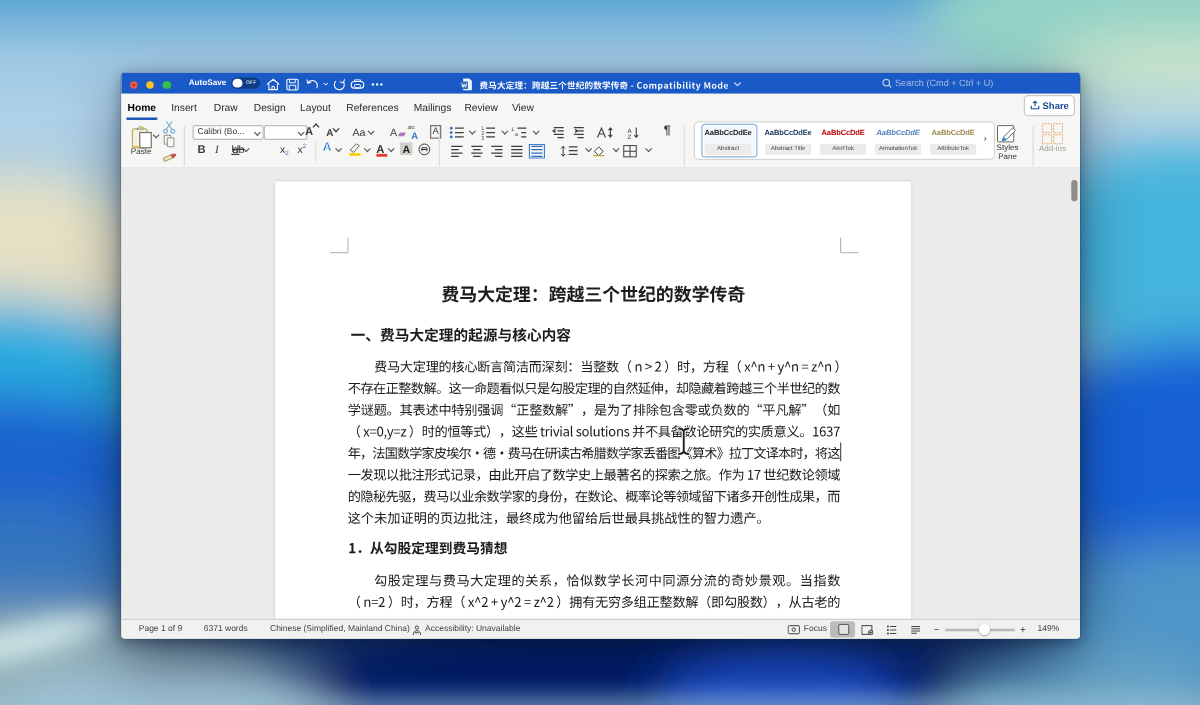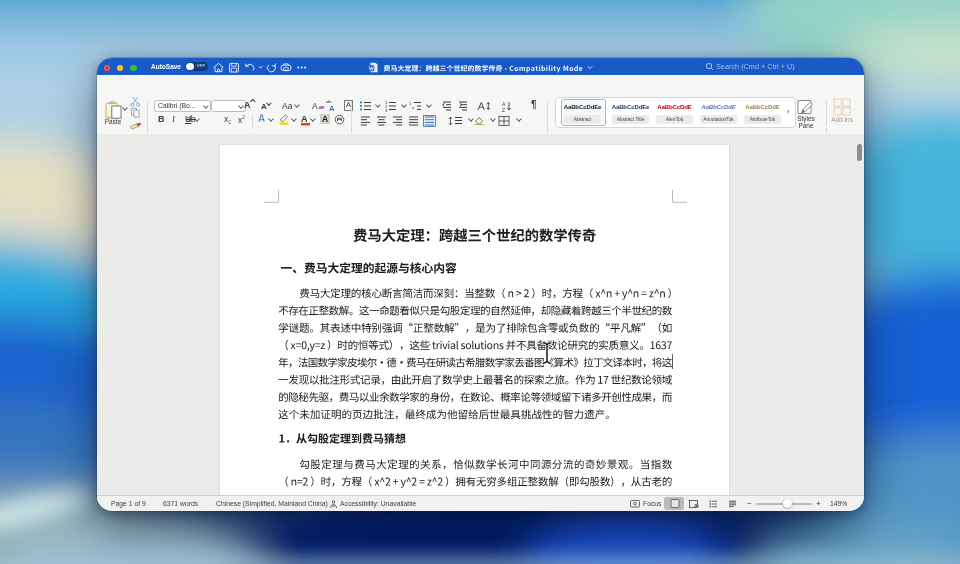--- a/index.html
+++ b/index.html
@@ -1,18 +1,18 @@
 <!DOCTYPE html>
 <html><head><meta charset="utf-8">
 <style>
 html,body{margin:0;padding:0}
 body{width:960px;height:564px;overflow:hidden;position:relative;font-family:"Liberation Sans",sans-serif;-webkit-font-smoothing:antialiased}
 .abs{position:absolute}
 #wall{position:absolute;left:0;top:0}
-#win{position:absolute;left:97px;top:58px;width:767px;height:453px;border-radius:15px;background:#f6f6f4;box-shadow:0 0 0 0.5px rgba(30,50,80,.4),0 18px 45px rgba(5,15,40,.5),0 3px 12px rgba(5,15,40,.35);overflow:hidden}
+#win{position:absolute;left:97px;top:58px;width:767px;height:453px;border-radius:3px;background:#f6f6f4;box-shadow:0 0 0 0.5px rgba(30,50,80,.4),0 18px 45px rgba(5,15,40,.5),0 3px 12px rgba(5,15,40,.35);overflow:hidden}
 
 #tbar{position:absolute;left:0;top:0;width:100%;height:17px;background:#1a5ac6}
 .tl{position:absolute;top:7px;width:6.4px;height:6.4px;border-radius:50%}
 #tbar .ttl{position:absolute;top:0;height:17px;line-height:18px;color:#fff;font-size:7px;font-weight:bold;white-space:nowrap}
 .tico{position:absolute;top:3.5px}
 
 #tabs{position:absolute;left:0;top:17px;width:100%;height:22px;background:#f6f6f4}
 .tab{position:absolute;top:4px;height:16px;line-height:16px;font-size:8.2px;color:#2b2b2b;white-space:nowrap}
 #tabs .sel{font-weight:bold;color:#000}
 #tabs .underline{position:absolute;top:19.4px;height:1.8px;background:#1a57b4;border-radius:2px}
@@ -119,20 +119,35 @@
    <path d="m1.5 4 2.5 2.5L6.5 4"></path>
   </svg>
 
   <svg class="tico" width="9" height="10" viewBox="0 0 9 10" style="left:608px" fill="none" stroke="#b9c9e9" stroke-width="1">
    <circle cx="4" cy="4" r="2.6"></circle>
         <path d="m6 6 2 2"></path>
   </svg>
   <div class="ttl" style="left:619px;color:#aabde2;font-weight:normal;font-size:7.3px">Search (Cmd + Ctrl + U)</div>
  </div>
 
+ <div id="tabs">
+  <div class="tab sel" style="left:5px">Home</div>
+  <div class="underline" style="left:4px;width:25px"></div>
+  <div class="tab" style="left:40px">Insert</div>
+  <div class="tab" style="left:74px">Draw</div>
+  <div class="tab" style="left:106px">Design</div>
+  <div class="tab" style="left:143px">Layout</div>
+  <div class="tab" style="left:180px">References</div>
+  <div class="tab" style="left:234px">Mailings</div>
+  <div class="tab" style="left:274.5px">Review</div>
+  <div class="tab" style="left:312.5px">View</div>
+  <div id="share"><svg width="8" height="8" viewBox="0 0 8 8" style="vertical-align:-1px" fill="none" stroke="#1d4f94" stroke-width="0.9">
+          <path d="M1 4.5V7h6V4.5M4 5V1M2.3 2.5 4 1l1.7 1.5"></path>
+        </svg> Share</div>
+ </div>
 
  <div id="ribbon">
 
   <svg class="abs" width="22" height="22" viewBox="0 0 22 22" style="left:7px;top:2.5px" fill="none">
     <rect x="2" y="3" width="11.6" height="15.2" rx="1.5" fill="#f7f3e4" stroke="#bdab70" stroke-width="1"></rect>
     <rect x="2.8" y="16.6" width="3.8" height="1.4" fill="#e8c040"></rect>
     <path d="m5.5 3.2 2.7-2.2 2.7 2.2z" fill="#fbfbf9" stroke="#8a8a84" stroke-width="0.8"></path>
     <circle cx="10.4" cy="2.2" r="0.9" fill="#f2c500"></circle>
     <rect x="7.8" y="6" width="9.2" height="12.2" fill="#fff" stroke="#77776f" stroke-width="1"></rect>
   </svg>

